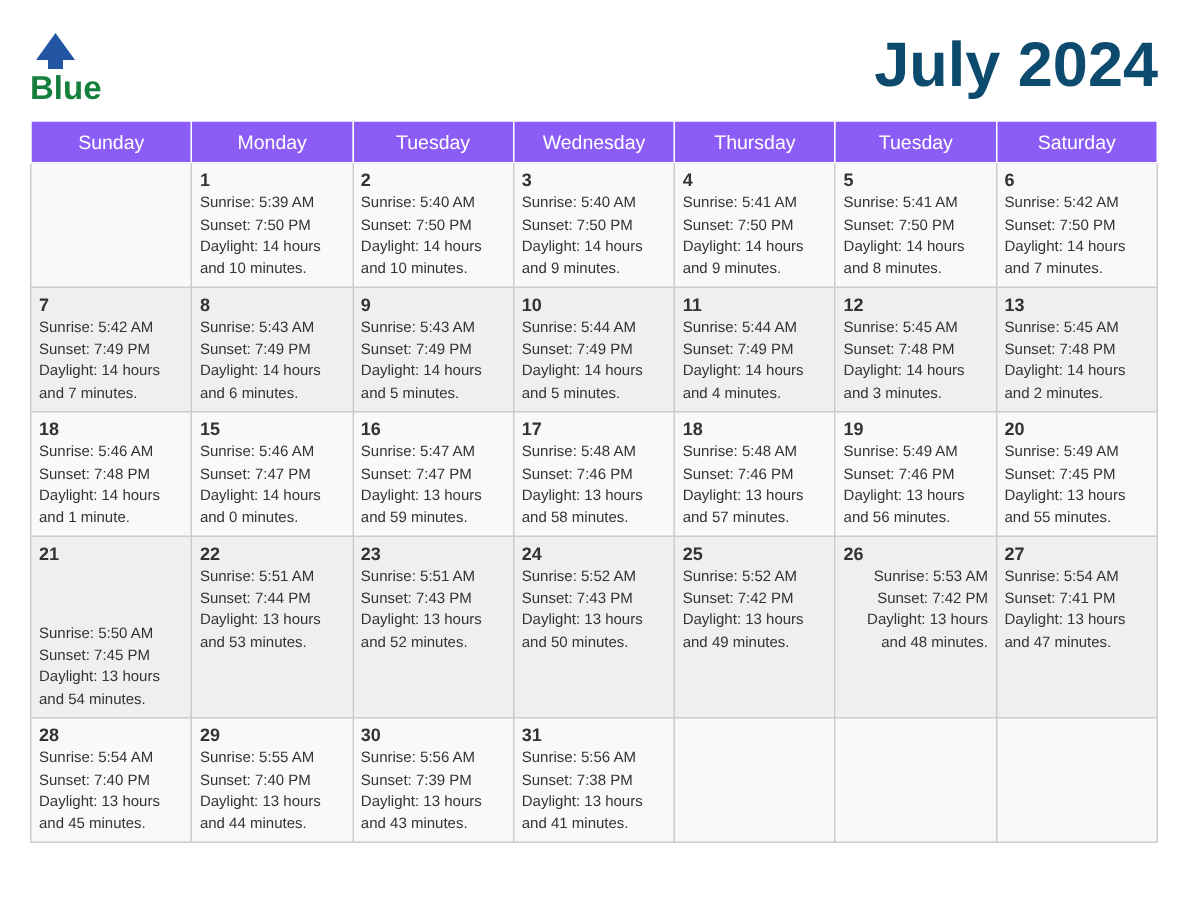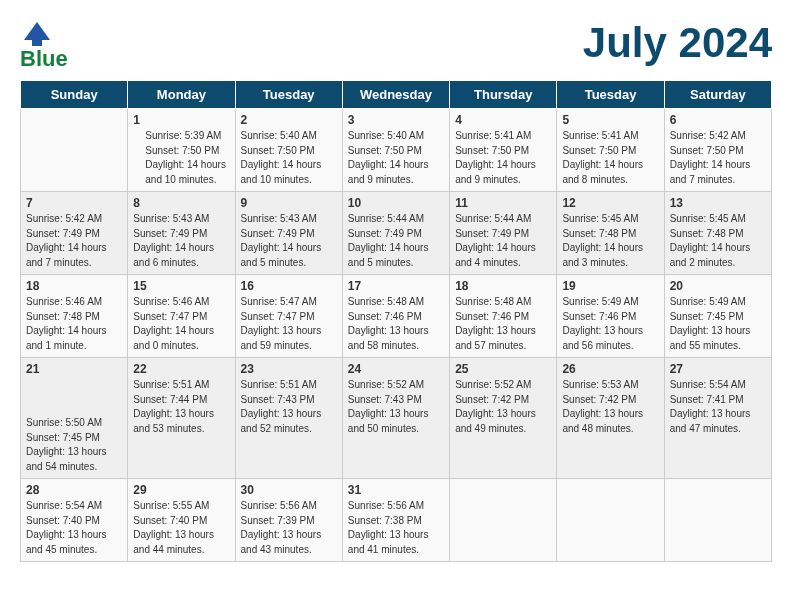--- a/index.html
+++ b/index.html
@@ -43,24 +43,24 @@
     .location {
       font-size: 16px;
       color: #444;
     }
     table {
       width: 100%;
       border-collapse: collapse;
       table-layout: fixed;
     }
     thead tr th {
-      background: #0c4a6e;
+      background: #8b5cf6;
       color: #fff;
       font-size: 13px;
-      font-weight: bold;
+      font-weight: normal;
       padding: 6px 4px;
       text-align: center;
       border: 1px solid #fff;
     }
     tbody tr td {
       vertical-align: top;
       border: 1px solid #ccc;
       padding: 4px 5px;
       font-size: 10.5px;
       color: #333;
@@ -114,21 +114,21 @@
         <th>Thursday</th>
         <th>Tuesday</th>
         <th>Saturday</th>
       </tr>
   </thead>
   <tbody id="calendar-body">
   <tr>
         <td></td>
         <td>
           <span class="day-number">1</span>
-          <div class="cell-content" style="white-space: pre-line; margin-left: 12px;">Sunrise: 5:39 AM
+          <div class="cell-content" style="white-space: pre-line;">Sunrise: 5:39 AM
 Sunset: 7:50 PM
 Daylight: 14 hours
 and 10 minutes.</div>
         </td>
         <td>
           <span class="day-number">2</span>
           <div class="cell-content" style="white-space: pre-line;">Sunrise: 5:40 AM
 Sunset: 7:50 PM
 Daylight: 14 hours
 and 10 minutes.</div>
@@ -295,21 +295,21 @@
         </td>
         <td>
           <span class="day-number">25</span>
           <div class="cell-content" style="white-space: pre-line;">Sunrise: 5:52 AM
 Sunset: 7:42 PM
 Daylight: 13 hours
 and 49 minutes.</div>
         </td>
         <td>
           <span class="day-number">26</span>
-          <div class="cell-content" style="white-space: pre-line;">Sunrise: 5:53 AM
+          <div class="cell-content" style="white-space: pre-line; text-align: right;">Sunrise: 5:53 AM
 Sunset: 7:42 PM
 Daylight: 13 hours
 and 48 minutes.</div>
         </td>
         <td>
           <span class="day-number">27</span>
           <div class="cell-content" style="white-space: pre-line;">Sunrise: 5:54 AM
 Sunset: 7:41 PM
 Daylight: 13 hours
 and 47 minutes.</div>

